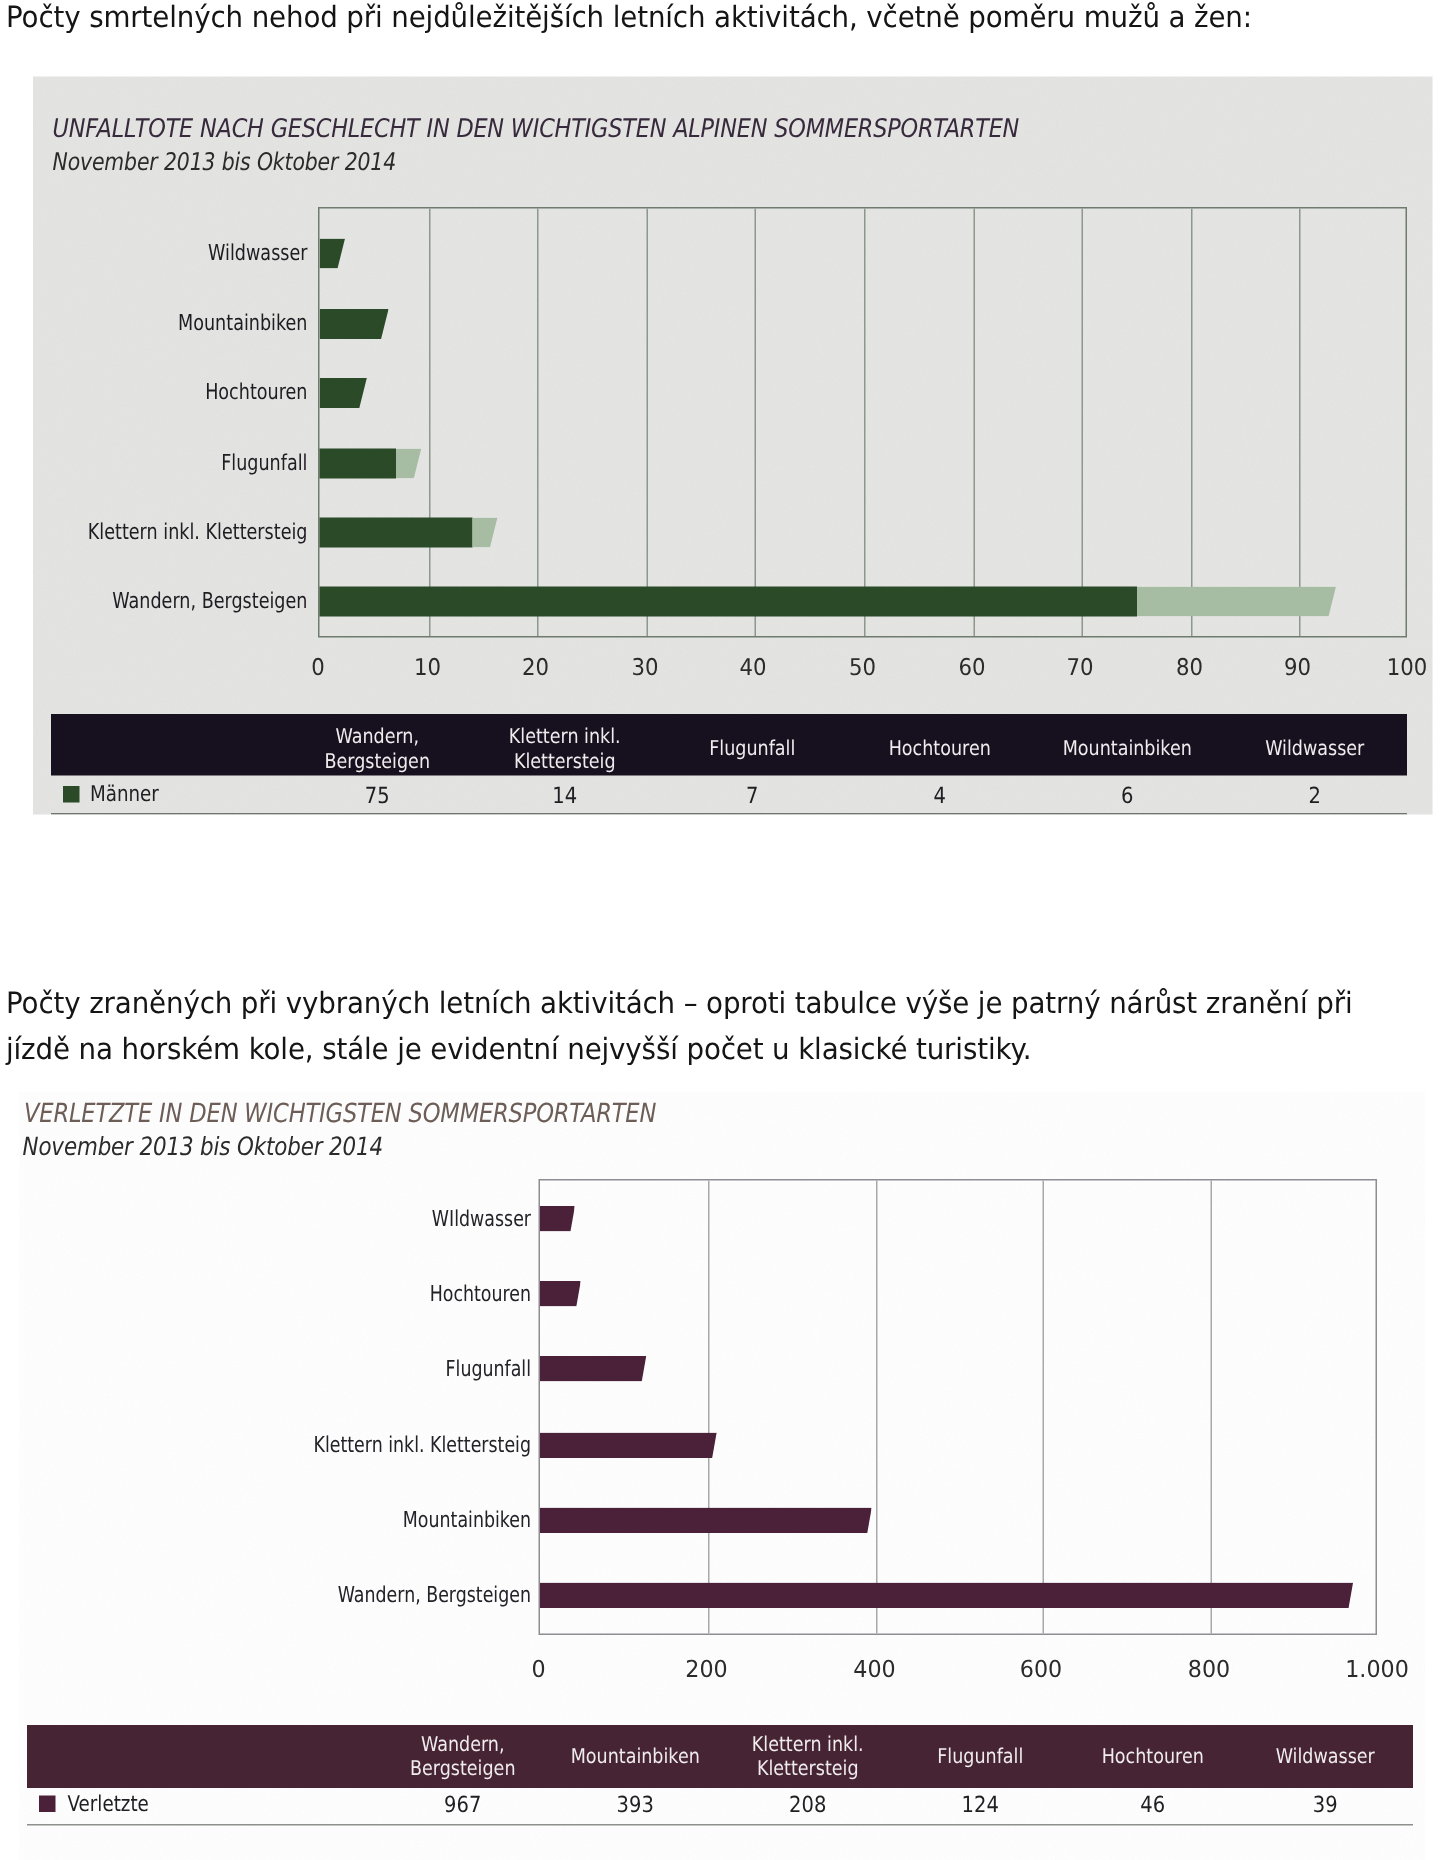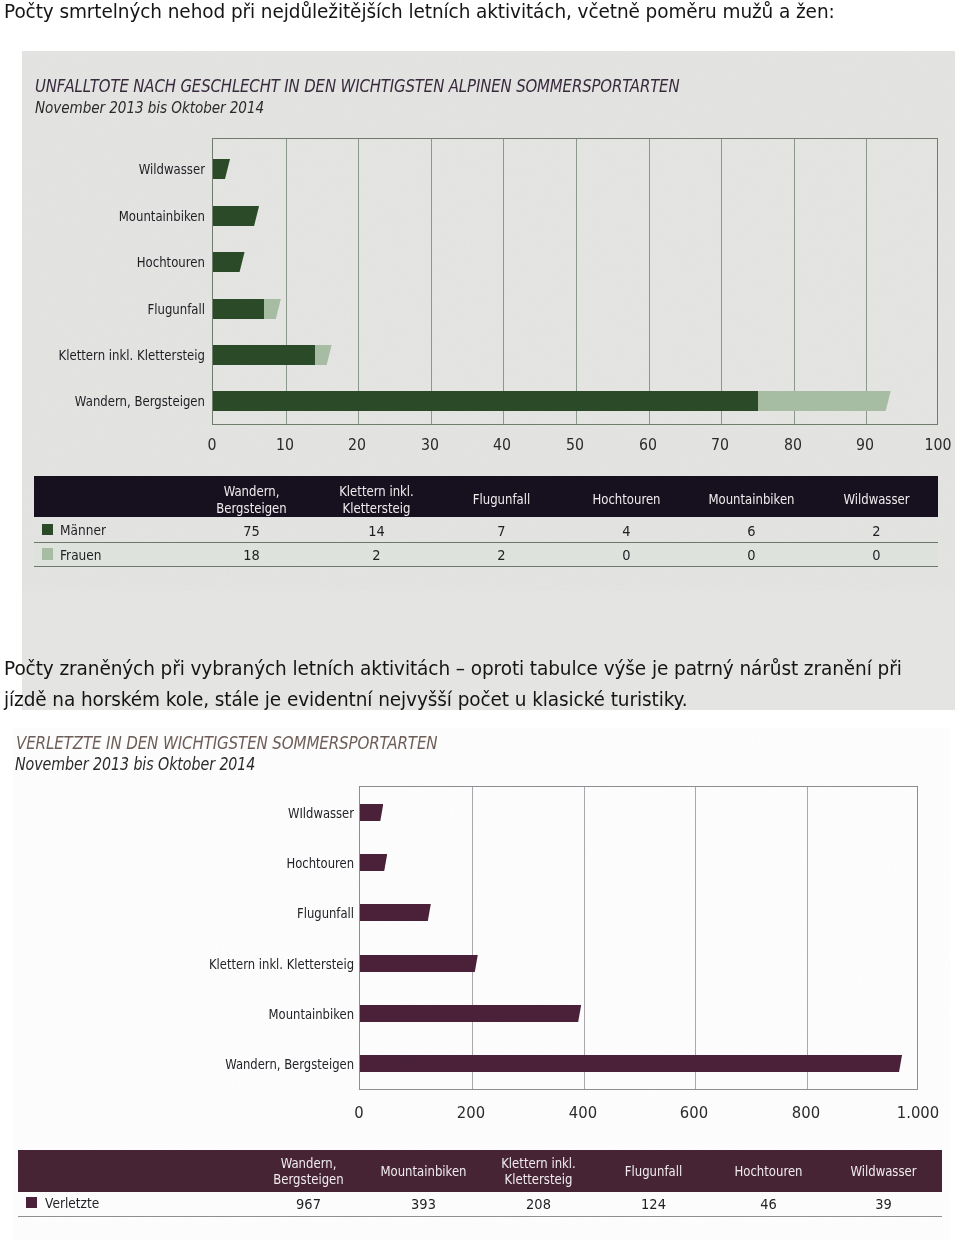--- a/index.html
+++ b/index.html
@@ -9,21 +9,21 @@
 
   
   .para{position:absolute;font-family:"DejaVu Sans",sans-serif;font-size:19.6px;
         color:#151515;letter-spacing:-0.1px;line-height:31px;
         transform:scaleX(0.943);transform-origin:0 0;}
   #para1{left:4px;top:-24px;width:960px;}
   #para2{left:4px;top:653px;width:960px;white-space:nowrap;}
 
   
   .fig{position:absolute;overflow:hidden;}
-  #fig1{left:22px;top:51px;width:933px;height:659px;background:#e4e4e3;}
+  #fig1{left:22px;top:51px;width:933px;height:492px;background:#e4e4e3;}
   #fig2{left:13px;top:728px;width:937px;height:512px;background:#fefefe;}
 
   .fig-title{position:absolute;font-family:"DejaVu Sans",sans-serif;font-style:italic;
              font-weight:400;white-space:nowrap;letter-spacing:-0.15px;
              transform-origin:0 0;}
   .fig-sub{position:absolute;font-family:"DejaVu Sans",sans-serif;font-style:italic;
            font-weight:400;white-space:nowrap;letter-spacing:-0.1px;
            transform-origin:0 0;}
 
   

